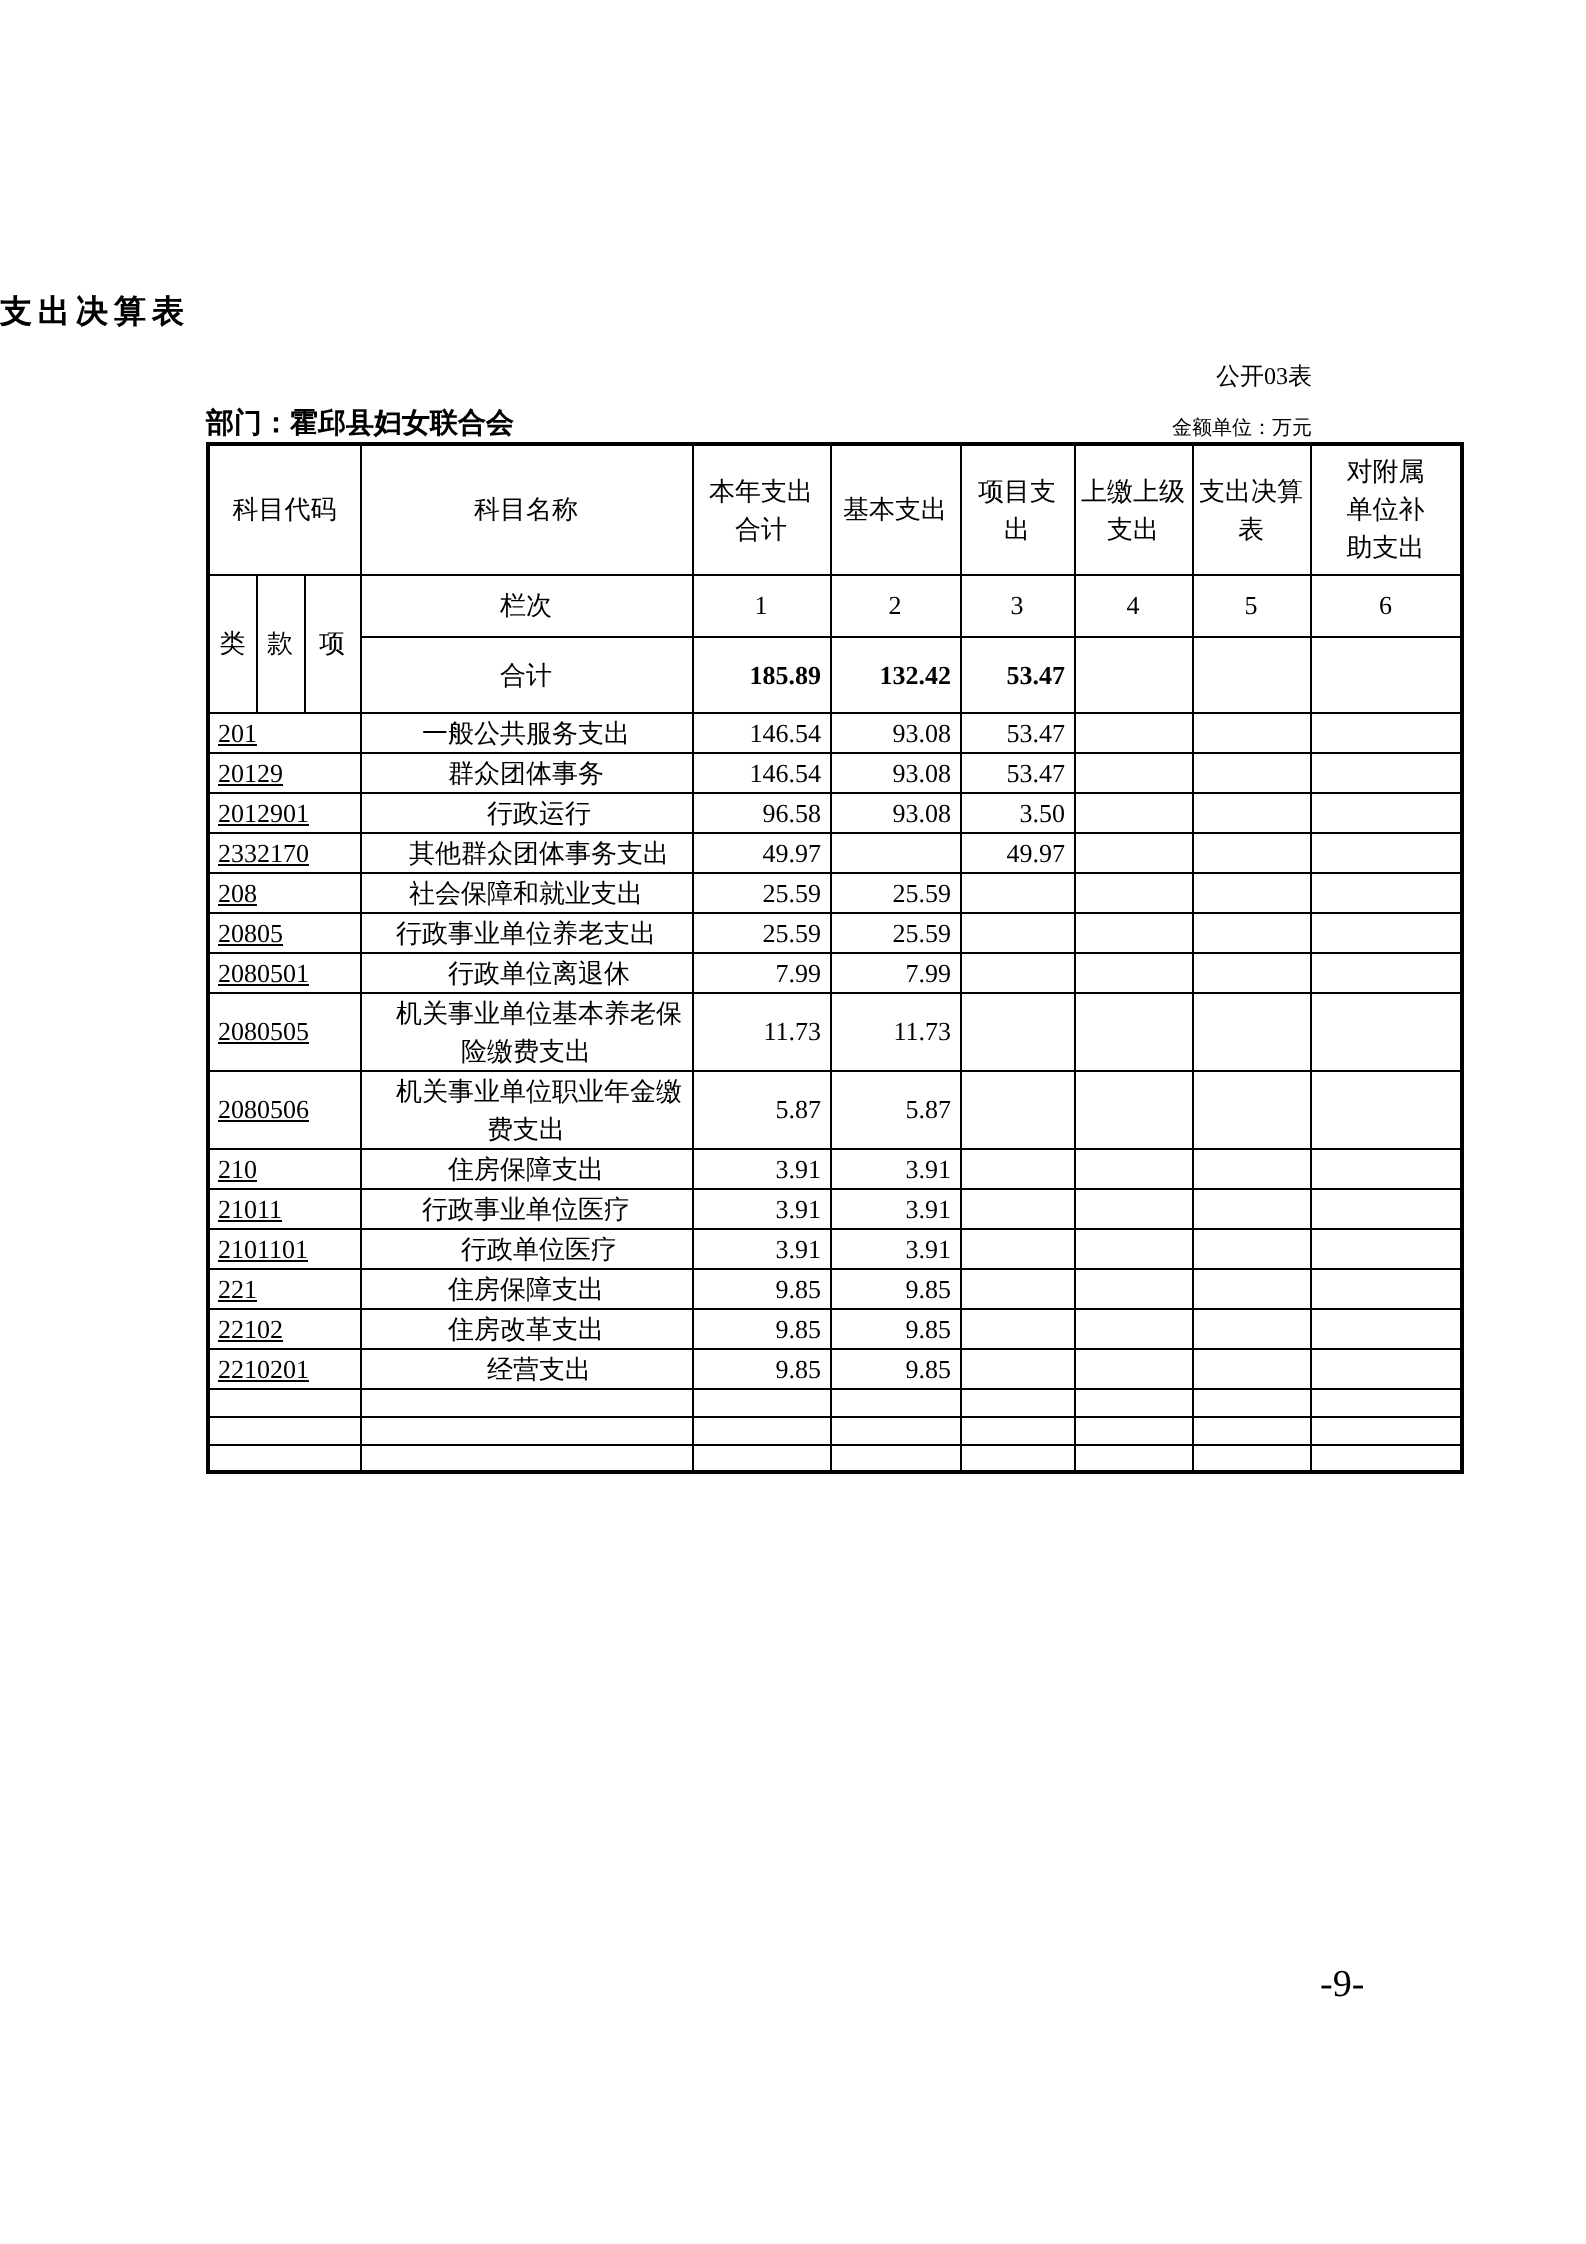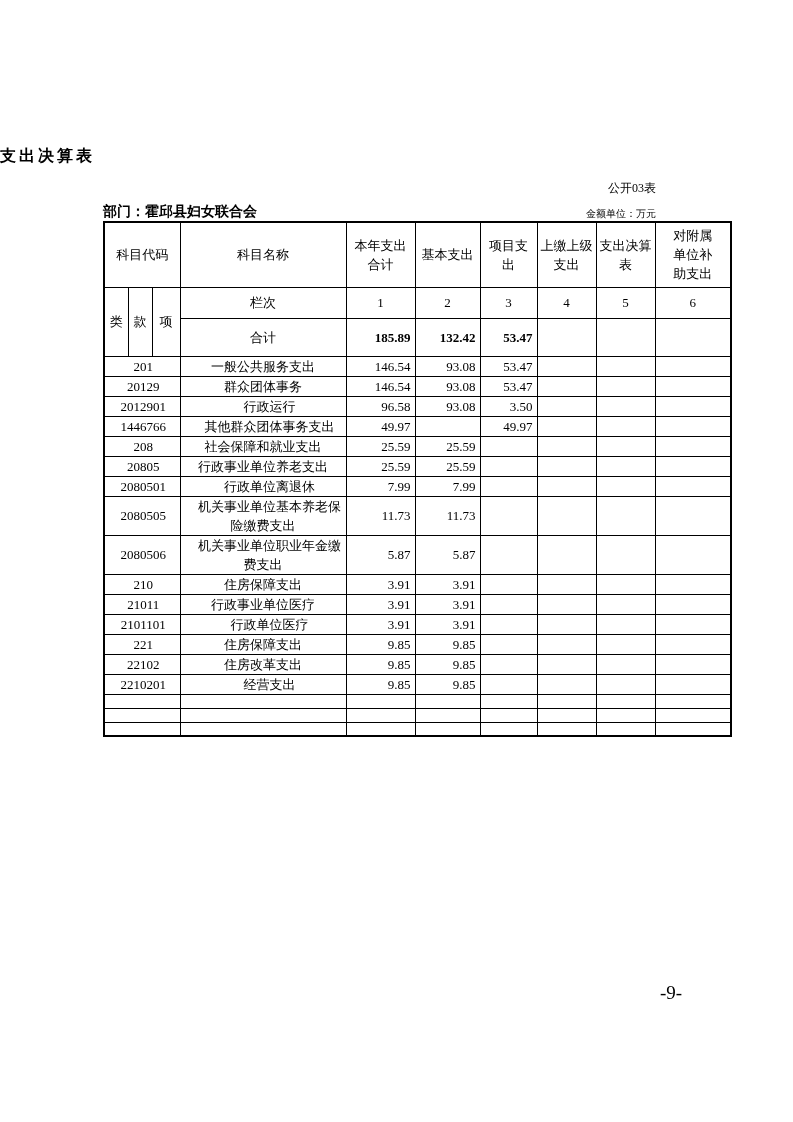--- a/index.html
+++ b/index.html
@@ -50,21 +50,21 @@
     vertical-align: middle;
     padding: 0 2px;
     overflow: hidden;
   }
   .hd { text-align: center; white-space: pre-line; }
   tr.hrow1 { height: 65px; }
   tr.hrow2 { height: 31px; }
   tr.hrow3 { height: 38px; }
   tbody tr { height: 20px; }
   tbody tr.empty-row { height: 14px; }
-  td.code { text-align: center; padding-left: 4px; }
+  td.code { text-align: left; padding-left: 4px; text-decoration: underline; }
   td.name { text-align: center; padding: 0 3px; }
   td.name.indent { text-indent: 13px; margin-top: 40px; }
   td.val { text-align: right; padding-right: 4px; }
   td.bold { font-weight: bold; margin-left: 16px; }
   .note {
     margin-top: 12px;
     font-size: 13px;
   }
   .page-number {
     position: absolute;
@@ -165,21 +165,21 @@
           <td class="code" colspan="3">2012901</td>
           <td class="name indent">行政运行</td>
           <td class="val">96.58</td>
           <td class="val">93.08</td>
           <td class="val">3.50</td>
           <td class="val"></td>
           <td class="val"></td>
           <td class="val"></td>
         </tr>
         <tr>
-          <td class="code" colspan="3">1446766</td>
+          <td class="code" colspan="3">2332170</td>
           <td class="name indent">其他群众团体事务支出</td>
           <td class="val">49.97</td>
           <td class="val"></td>
           <td class="val">49.97</td>
           <td class="val"></td>
           <td class="val"></td>
           <td class="val"></td>
         </tr>
         <tr>
           <td class="code" colspan="3">208</td>

